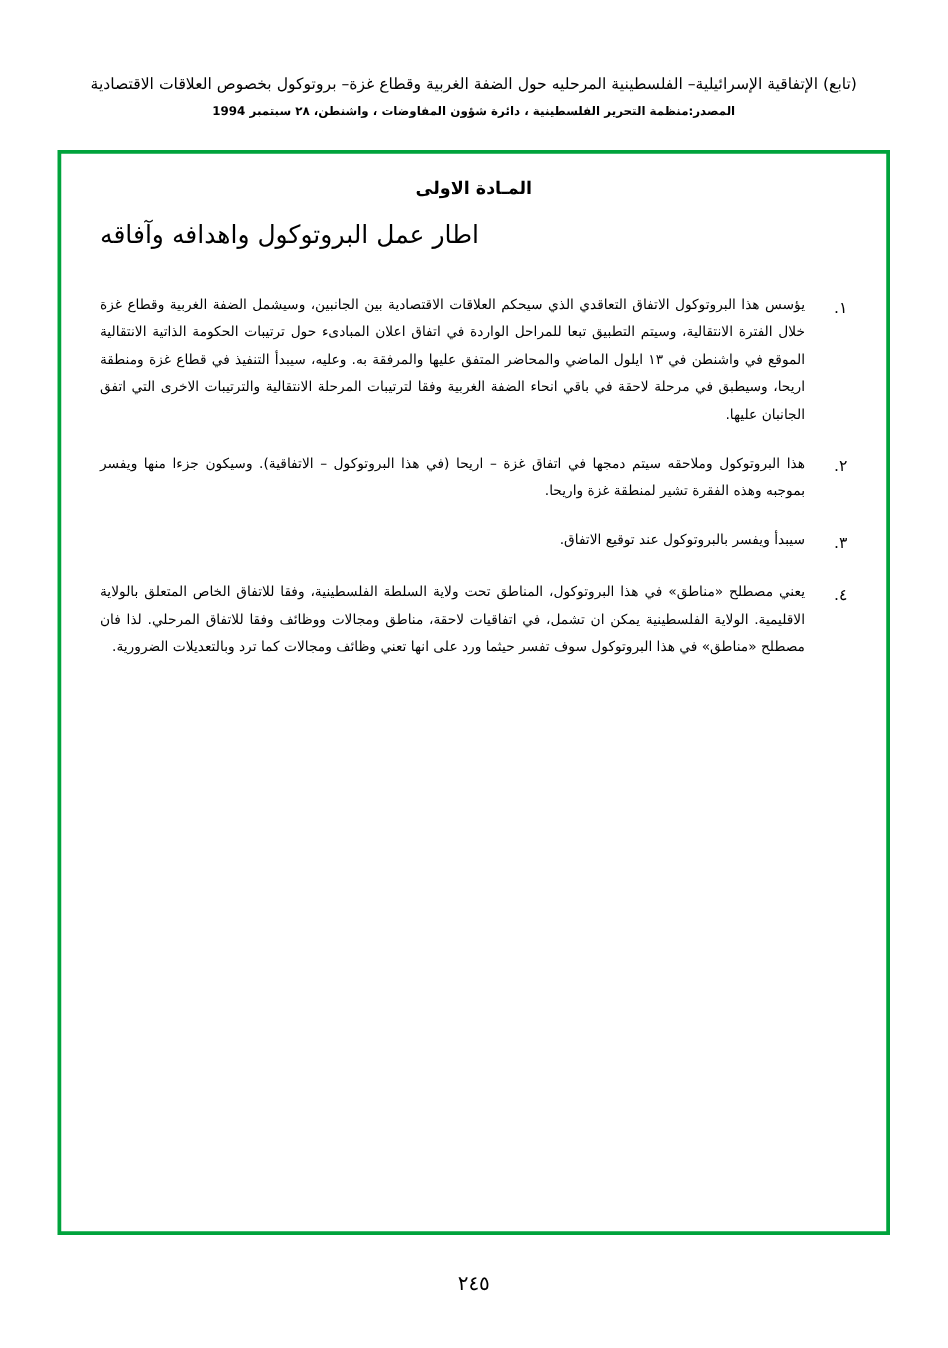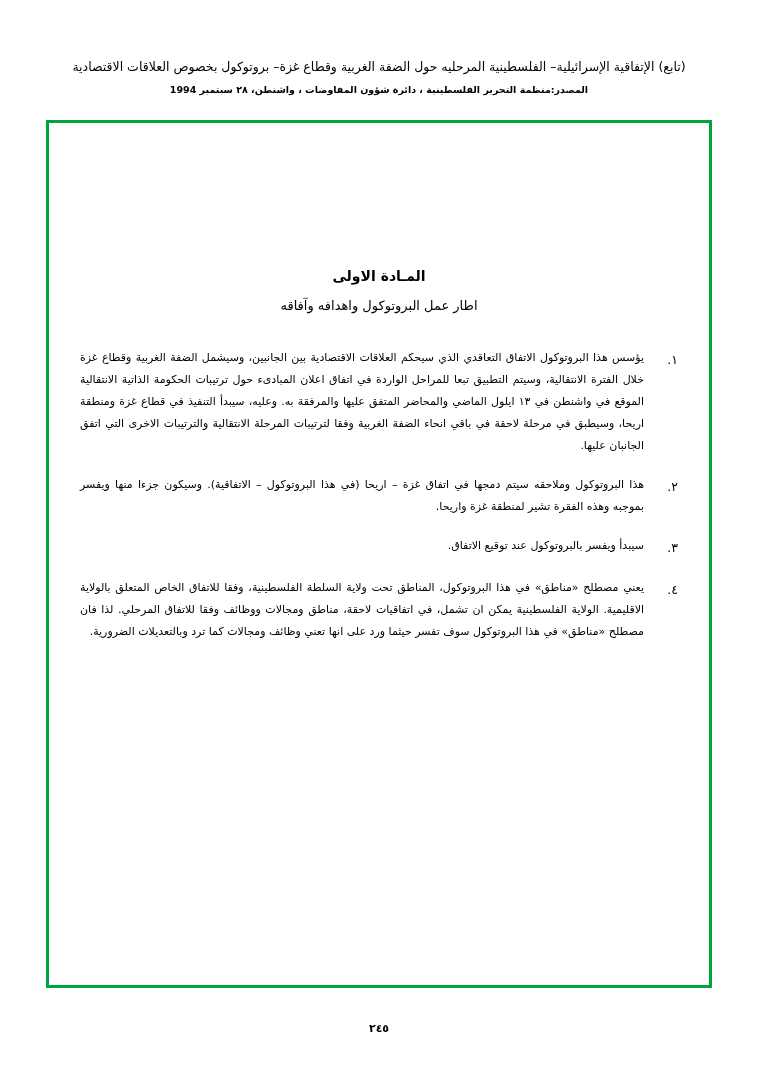--- a/index.html
+++ b/index.html
@@ -60,30 +60,29 @@
   
   .content {
     position: absolute;
     top: 140px;
     right: 80px;
     left: 80px;
     direction: rtl;
   }
 
   .article-title {
-    margin-top: 125px;
     text-align: center;
     font-size: 14px;
     font-weight: bold;
     line-height: 1.6;
   }
   .article-subtitle {
     margin-top: 9px;
-    text-align: center;
-    font-size: 13px;
+    text-align: left;
+    font-size: 20px;
     font-weight: normal;
     line-height: 1.6;
   }
 
   .clauses {
     margin-top: 30px;
   }
   .clause {
     display: flex;
     flex-direction: row;
@@ -108,22 +107,22 @@
 
   
   .footer {
     position: absolute;
     bottom: 42px;
     left: 0;
     right: 0;
     text-align: center;
   }
   .page-number {
-    font-size: 11px;
-    font-weight: bold;
+    font-size: 16px;
+    font-weight: normal;
     letter-spacing: 1px;
   }
 </style>
 </head>
 <body>
 
 <div class="page">
 
   <div class="header">
     <div class="header-title">(تابع) الإتفاقية الإسرائيلية– الفلسطينية المرحليه حول الضفة الغربية وقطاع غزة– بروتوكول بخصوص العلاقات الاقتصادية</div>

